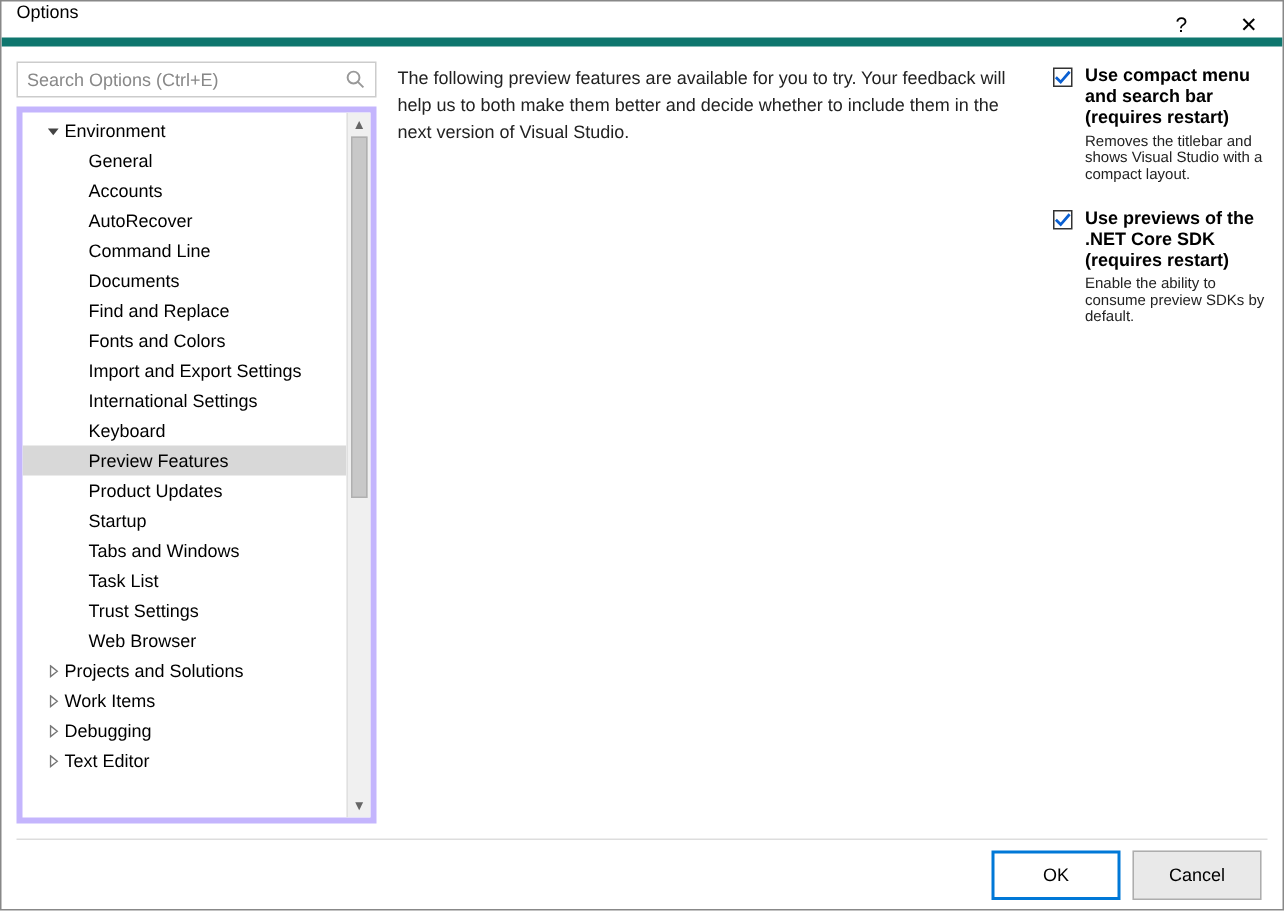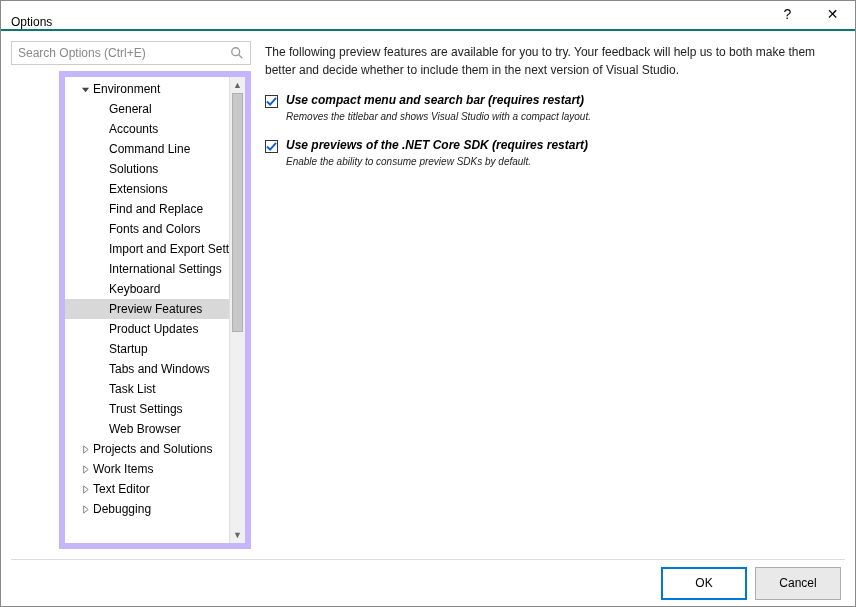--- a/index.html
+++ b/index.html
@@ -10,23 +10,23 @@
       width: 856px;
       height: 607px;
       border: 1px solid #888;
       display: flex;
       flex-direction: column;
       overflow: hidden;
     }
     .titlebar {
       height: 30px;
       display: flex;
-      align-items: flex-end;
+      align-items: flex-start;
       padding: 0 0 0 10px;
-      border-bottom: 2px solid #0f766e;
+      border-bottom: 6px solid #0f766e;
     }
     .titlebar-title { flex: 1; font-size: 12px; }
     .titlebar-btn {
       width: 45px;
       height: 30px;
       display: flex;
       align-items: center;
       justify-content: center;
       font-size: 14px;
       cursor: pointer;
@@ -56,24 +56,23 @@
       border: none;
       outline: none;
       font-size: 12px;
       color: #333;
       background: transparent;
     }
     .search-input::placeholder { color: #888; }
     .search-icon { width: 14px; height: 14px; opacity: .6; }
     .tree-wrap {
       flex: 1;
-      border: 6px solid #c4b5fd;
+      border: 4px solid #c4b5fd;
       position: relative;
       overflow: hidden;
-      margin-left: 48px;
     }
     .tree-scroll {
       position: absolute;
       top: 0; left: 0; right: 16px; bottom: 0;
       overflow: hidden;
     }
     .tree {
       padding: 2px 0;
     }
     .tree-item {
@@ -121,21 +120,21 @@
       position: absolute;
       left: 2px; right: 2px;
       top: 0;
       height: 55%;
       background: #c8c8c8;
       border: 1px solid #b0b0b0;
     }
     .right-col {
       flex: 1;
       display: flex;
-      flex-direction: column;
+      flex-direction: row;
       gap: 14px;
       padding-top: 2px;
     }
     .intro {
       font-size: 12px;
       line-height: 1.5;
       color: #222;
     }
     .option-row {
       display: flex;
@@ -147,21 +146,21 @@
       border: 1px solid #333;
       margin-top: 2px;
       display: flex;
       align-items: center;
       justify-content: center;
       cursor: pointer;
       flex-shrink: 0;
     }
     .checkbox.checked svg { display: block; }
     .checkbox svg { display: none; width: 11px; height: 11px; }
-    .option-texts { display: flex; flex-direction: column; gap: 4px; font-style: italic; }
+    .option-texts { display: flex; flex-direction: column; gap: 4px; }
     .option-title { font-weight: bold; font-size: 12px; }
     .option-desc { font-size: 10px; color: #222; }
     .divider {
       border-top: 1px solid #ddd;
       margin: 0 10px;
     }
     .footer {
       height: 46px;
       display: flex;
       align-items: center;
@@ -216,27 +215,27 @@
               </span>
               <span class="tree-label">Environment</span>
             </div>
             <div class="tree-item indent-2">
               <span class="tree-label">General</span>
             </div>
             <div class="tree-item indent-2">
               <span class="tree-label">Accounts</span>
             </div>
             <div class="tree-item indent-2">
+              <span class="tree-label">AutoRecover</span>
+            </div>
+            <div class="tree-item indent-2">
               <span class="tree-label">Command Line</span>
             </div>
             <div class="tree-item indent-2">
-              <span class="tree-label">Solutions</span>
-            </div>
-            <div class="tree-item indent-2">
-              <span class="tree-label">Extensions</span>
+              <span class="tree-label">Documents</span>
             </div>
             <div class="tree-item indent-2">
               <span class="tree-label">Find and Replace</span>
             </div>
             <div class="tree-item indent-2">
               <span class="tree-label">Fonts and Colors</span>
             </div>
             <div class="tree-item indent-2">
               <span class="tree-label">Import and Export Settings</span>
             </div>
@@ -282,29 +281,29 @@
                 </svg>
               </span>
               <span class="tree-label">Work Items</span>
             </div>
             <div class="tree-item indent-1">
               <span class="tree-arrow">
                 <svg width="9" height="9" viewBox="0 0 10 10">
                   <path d="M3 1 L8 5 L3 9 Z" fill="none" stroke="#777" stroke-width="1"></path>
                 </svg>
               </span>
+              <span class="tree-label">Debugging</span>
+            </div>
+            <div class="tree-item indent-1">
+              <span class="tree-arrow">
+                <svg width="9" height="9" viewBox="0 0 10 10">
+                  <path d="M3 1 L8 5 L3 9 Z" fill="none" stroke="#777" stroke-width="1"></path>
+                </svg>
+              </span>
               <span class="tree-label">Text Editor</span>
-            </div>
-            <div class="tree-item indent-1">
-              <span class="tree-arrow">
-                <svg width="9" height="9" viewBox="0 0 10 10">
-                  <path d="M3 1 L8 5 L3 9 Z" fill="none" stroke="#777" stroke-width="1"></path>
-                </svg>
-              </span>
-              <span class="tree-label">Debugging</span>
             </div>
           </div>
       </div>
       <div class="scrollbar">
         <div class="sb-arrow">▲</div>
         <div class="sb-track">
           <div class="sb-thumb"></div>
         </div>
         <div class="sb-arrow" style="position:absolute;bottom:0;left:0;right:0">▼</div>
       </div>

